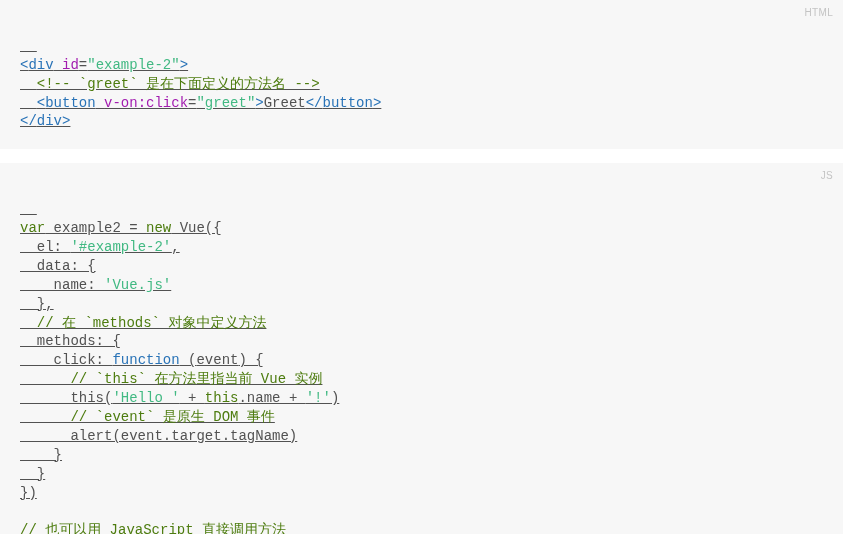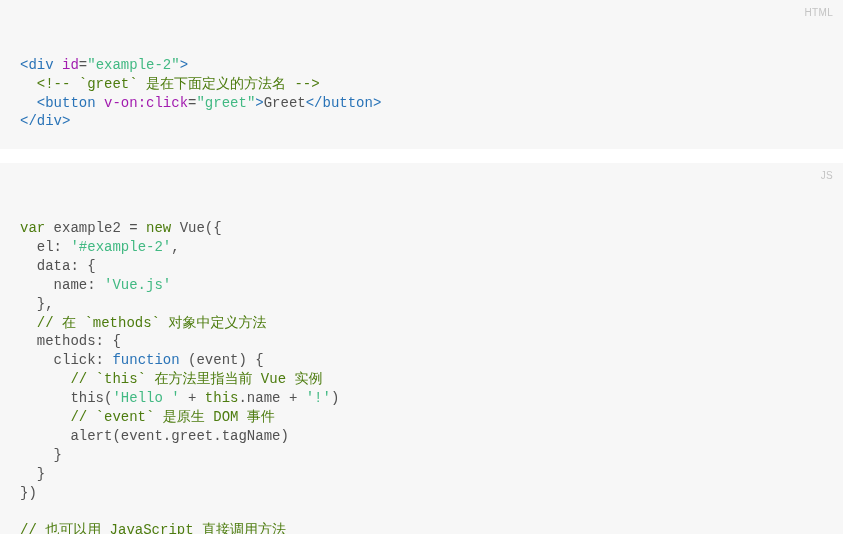--- a/index.html
+++ b/index.html
@@ -13,20 +13,21 @@
     width: 843px;
     position: relative;
   }
   .code-block {
     background: #f7f7f7;
     padding: 18px 20px 18px 20px;
     position: relative;
     white-space: pre;
     color: #525252;
     overflow: hidden;
+    text-decoration: underline;
   }
   .lang-label {
     position: absolute;
     top: 6px;
     right: 10px;
     font-size: 10px;
     color: #c4c4c4;
     font-family: -apple-system, "Segoe UI", Arial, sans-serif;
     letter-spacing: 0.3px;
   }
@@ -57,20 +58,20 @@
 <span><span>  el: </span><span class="t-str">'#example-2'</span><span>,</span></span>
 <span>  data: {</span>
 <span><span>    name: </span><span class="t-str">'Vue.js'</span></span>
 <span>  },</span>
 <span class="t-comment">  // 在 `methods` 对象中定义方法</span>
 <span>  methods: {</span>
 <span><span>    click: </span><span class="t-kw2">function</span><span> (</span><span>event</span><span>) {</span></span>
 <span class="t-comment">      // `this` 在方法里指当前 Vue 实例</span>
 <span><span>      this(</span><span class="t-str">'Hello '</span><span> + </span><span class="t-kw">this</span><span>.name + </span><span class="t-str">'!'</span><span>)</span></span>
 <span class="t-comment">      // `event` 是原生 DOM 事件</span>
-<span>      alert(event.greet.tagName)</span>
+<span>      alert(event.target.tagName)</span>
 <span>    }</span>
 <span>  }</span>
 <span>})</span>
 <span></span>
 <span class="t-comment">// 也可以用 JavaScript 直接调用方法</span>
 
 </div>
 
 </body></html>

